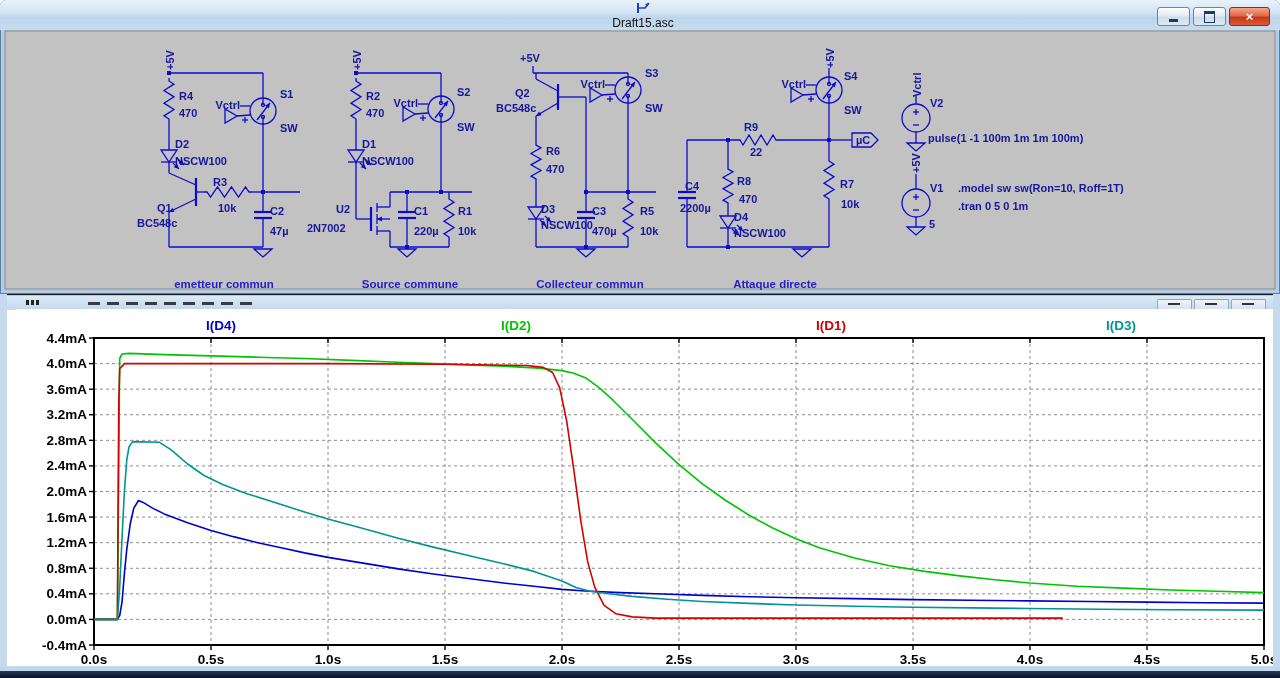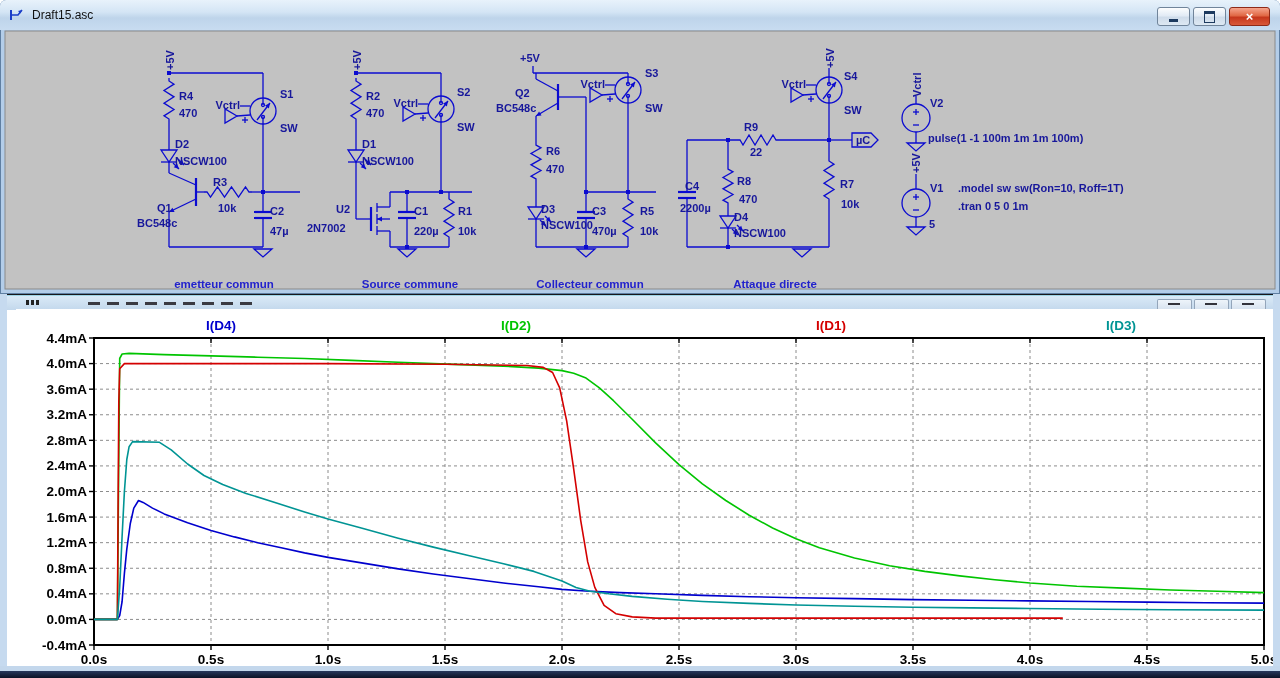--- a/index.html
+++ b/index.html
@@ -4,21 +4,21 @@
 <style>
   html,body{margin:0;padding:0;background:#000;}
   .screen{position:relative;width:1280px;height:678px;background:#fff;overflow:hidden;
           font-family:"Liberation Sans",sans-serif;}
   
   .win-schem{position:absolute;left:0;top:0;width:1280px;height:294px;
              background:#b3cde9;border-radius:6px 6px 0 0;
              box-shadow:inset 0 0 0 1px #5f7fa2;}
   .titlebar{position:absolute;left:0;top:0;width:100%;height:30px;border-radius:6px 6px 0 0;
             background:linear-gradient(#e8f2fb 0%,#d4e5f5 40%,#bed4ea 60%,#c8dcf0 100%);
-            display:flex;align-items:center;}
+            display:flex;align-items:center;flex-direction:column;}
   .app-icon{width:18px;height:16px;margin-left:8px;display:inline-block;}
   .title-text{margin-left:6px;font-size:12px;color:#111;}
   .win-btns{position:absolute;right:10px;top:7px;display:flex;gap:3px;}
   .wbtn{width:31px;height:17px;border:1px solid #70849a;border-radius:3px;
         background:linear-gradient(#fcfdfe,#e2ebf5 45%,#cfdcea 55%,#dde8f3);
         display:flex;align-items:center;justify-content:center;cursor:pointer;}
   .wbtn.close{width:39px;border-color:#8e2a18;
         background:linear-gradient(#f6a58d,#e06845 45%,#c6371c 55%,#d8593a);}
   .glyph-min{width:9px;height:3px;background:#1d3a5f;margin-top:7px;}
   .glyph-restore{width:9px;height:8px;border:1px solid #1d3a5f;border-top-width:3px;background:transparent;}

